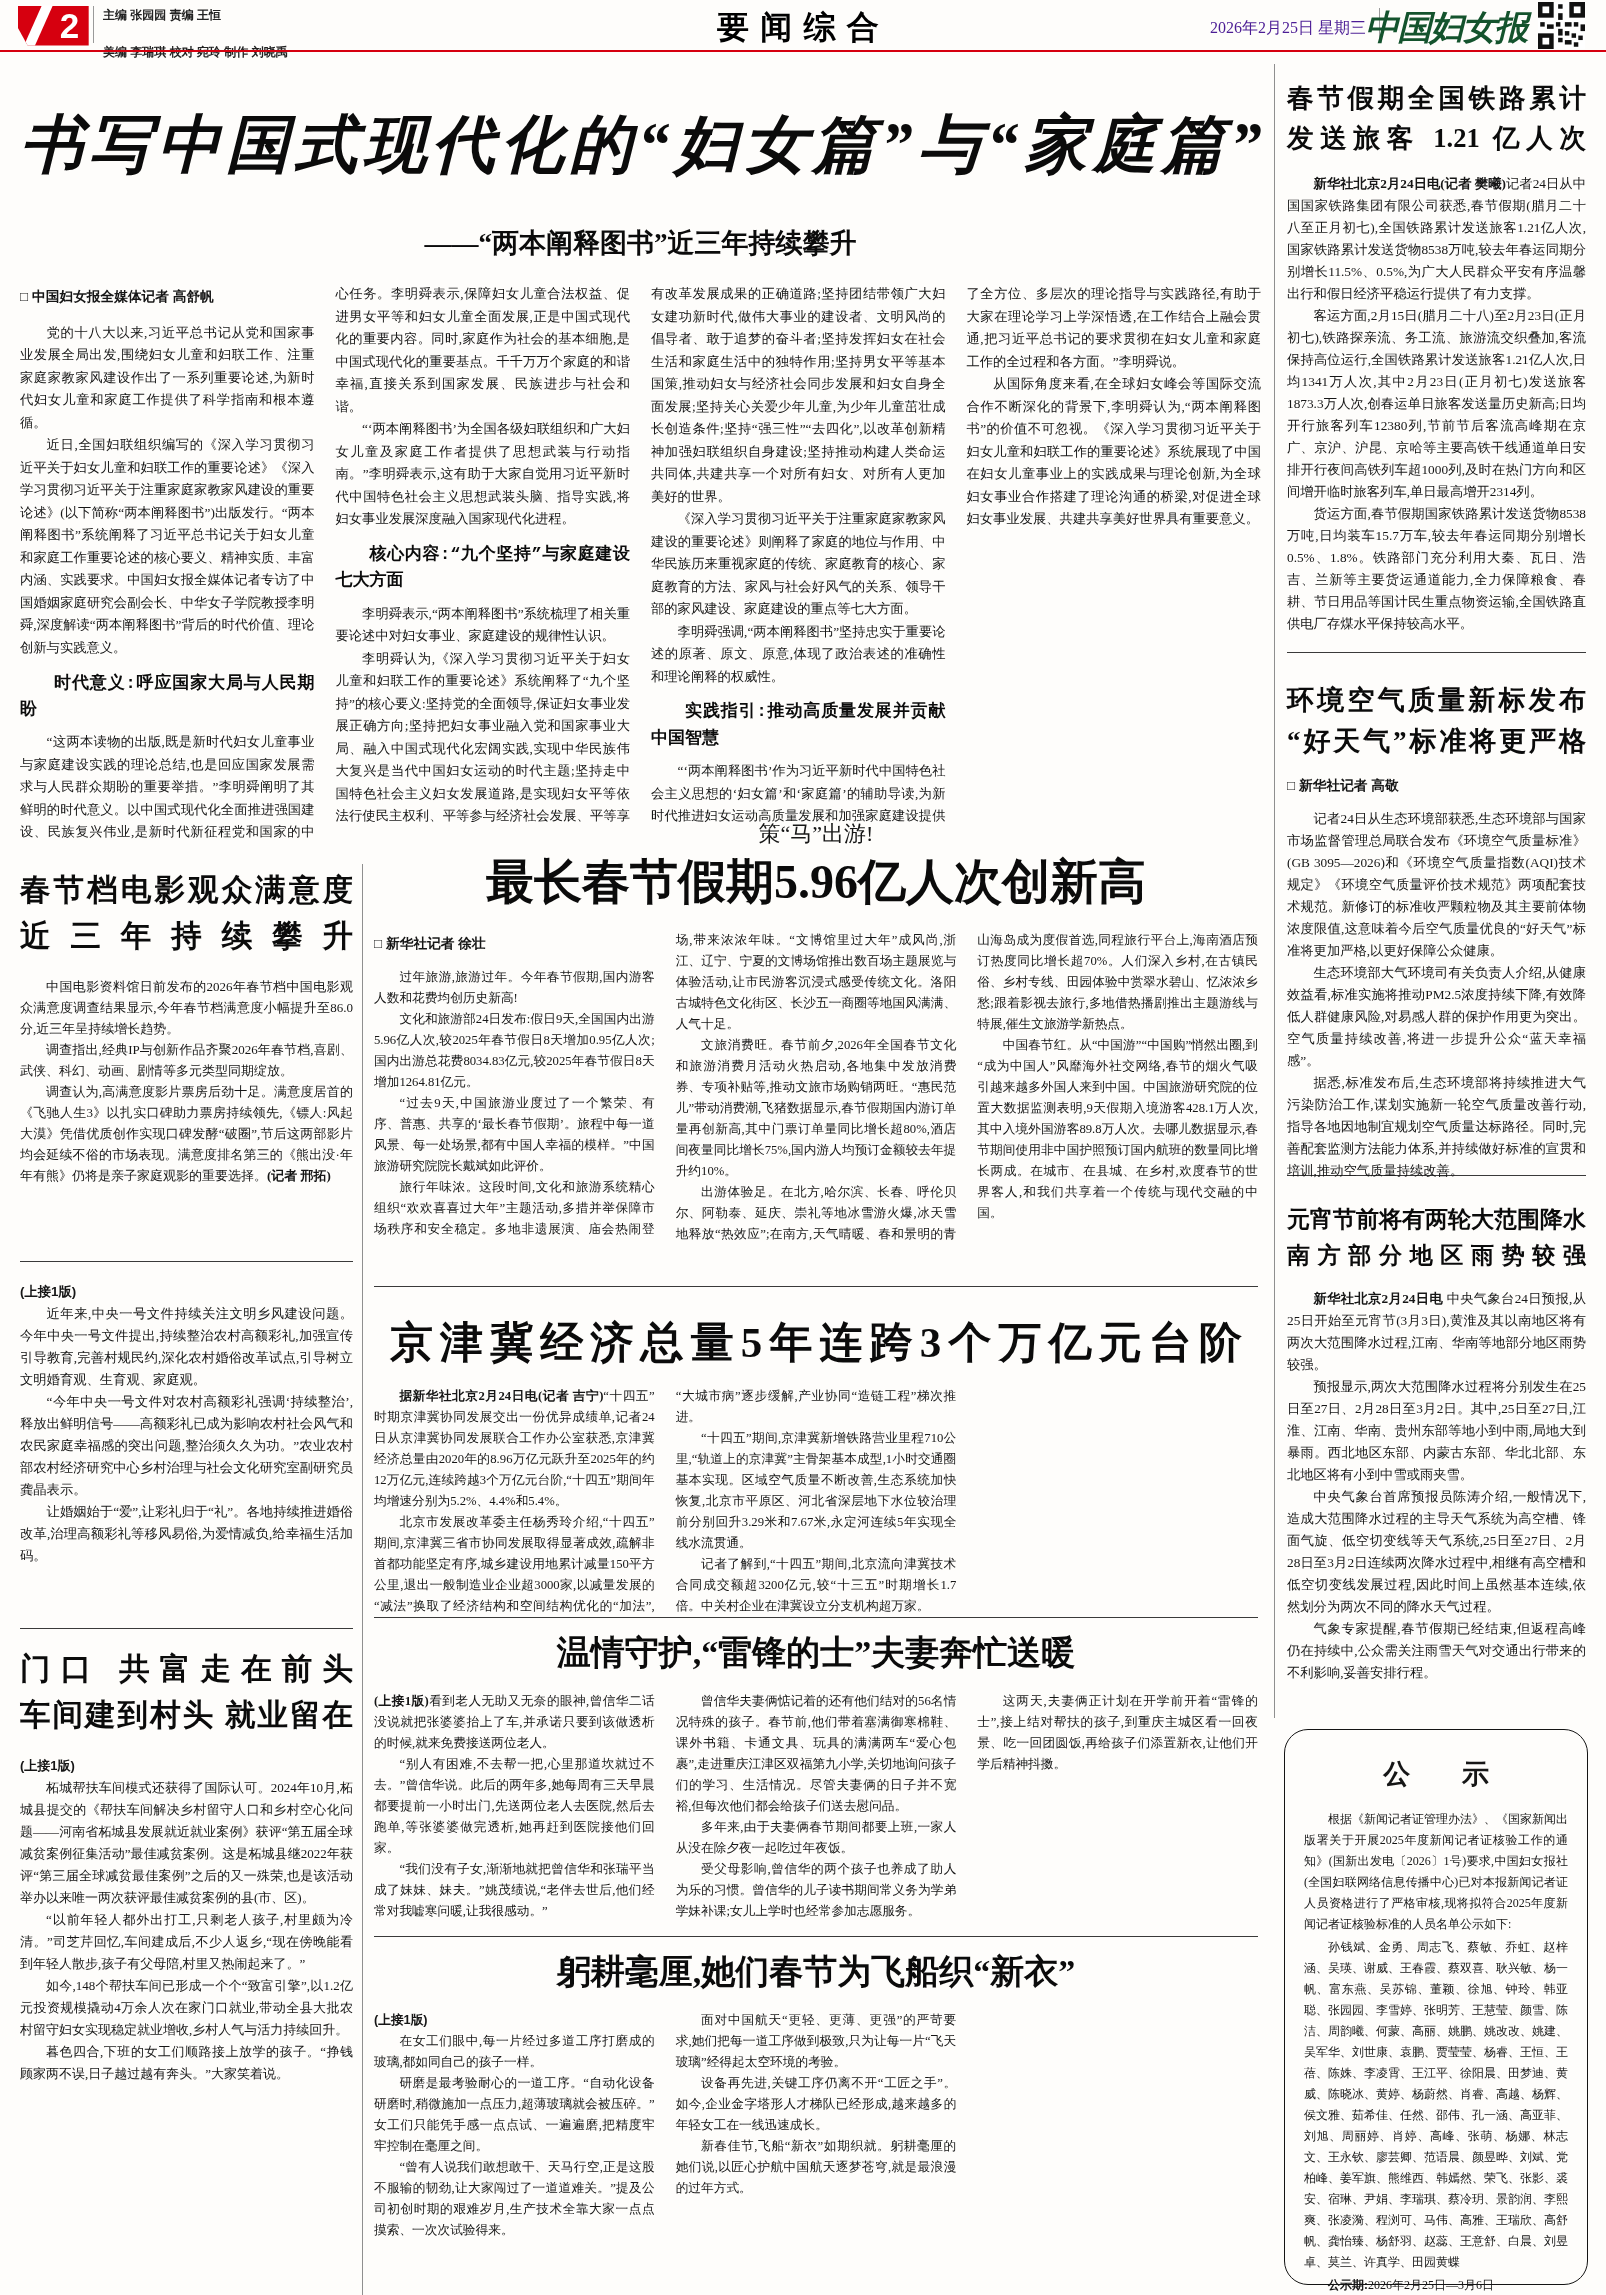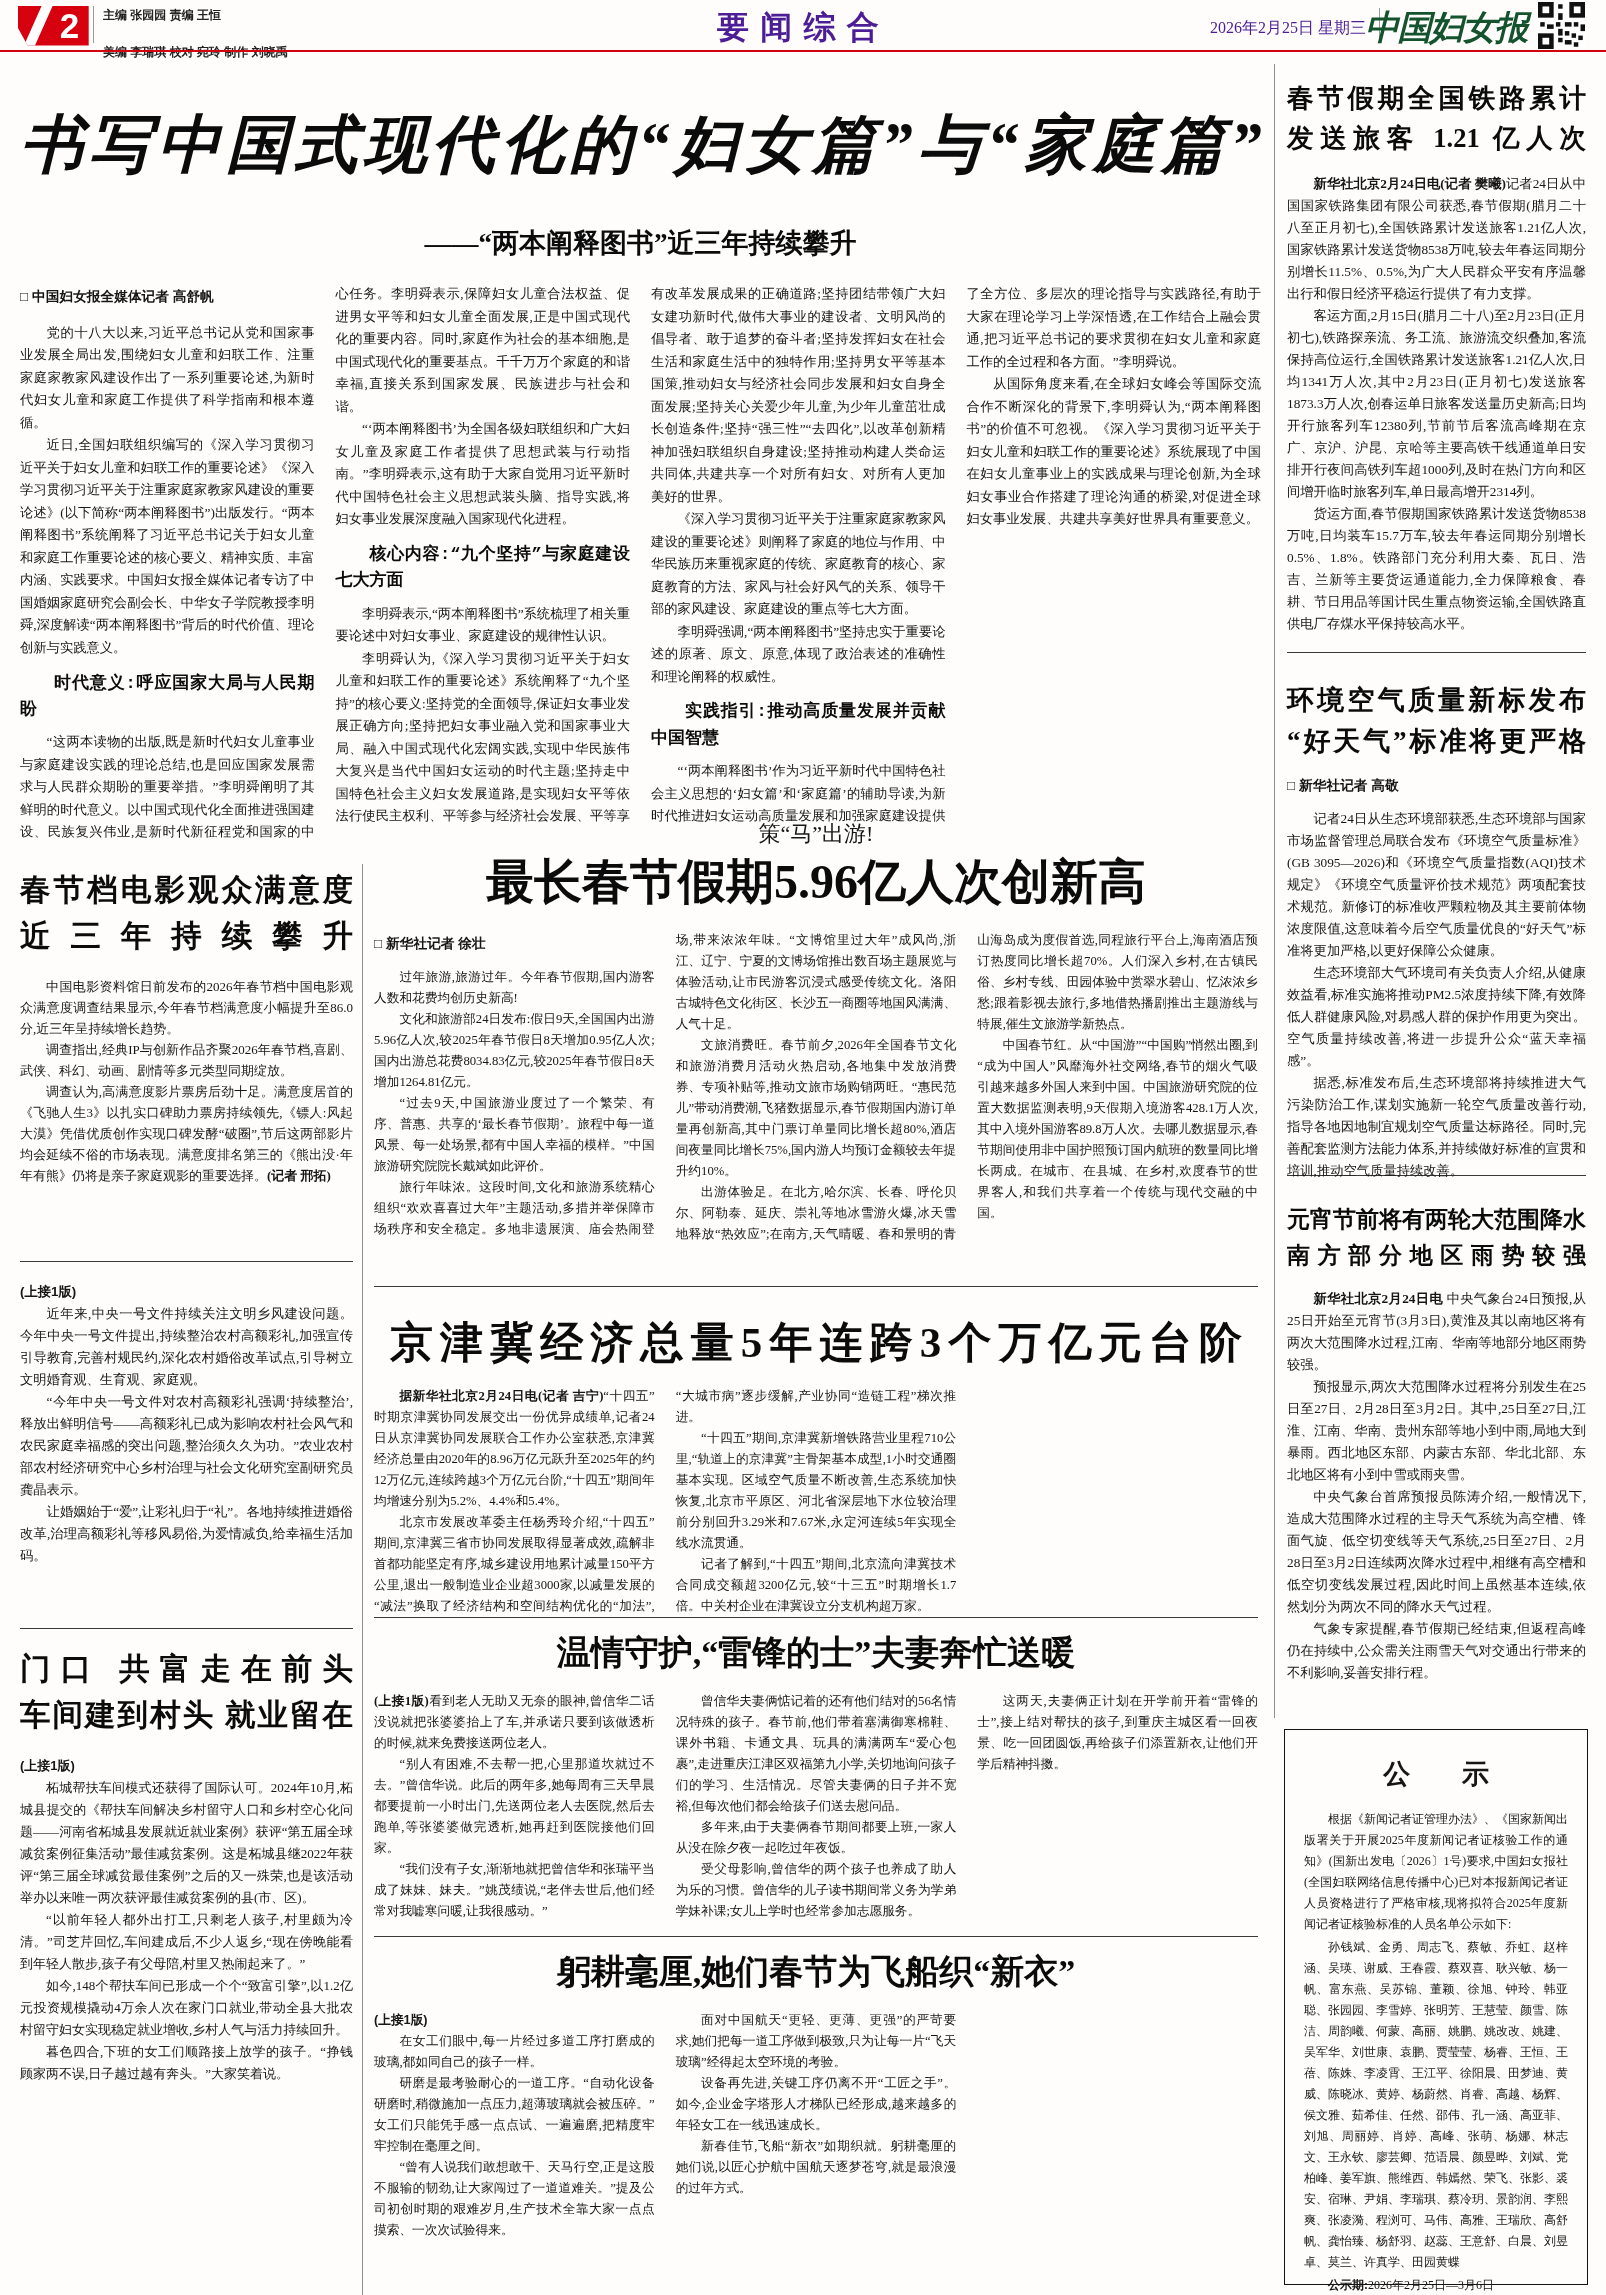--- a/index.html
+++ b/index.html
@@ -9,21 +9,21 @@
   .masthead{position:absolute;left:0;top:0;width:1607px;height:50px;}
   .red-rule{position:absolute;left:0;top:50px;width:1607px;height:2.4px;background:#d6000f;}
   .pagenum-logo{position:absolute;left:17.7px;top:5.6px;width:71px;height:40px;background:#d6000f;
       clip-path:polygon(0 0,100% 0,100% 100%,14% 100%,0 55%);}
   .pagenum-logo .slash{position:absolute;left:14.5px;top:-3.2px;width:11.2px;height:51px;background:#fff;transform:skewX(-24deg);}
   .pagenum-logo .num{position:absolute;right:9.6px;top:0px;color:#fff;font-weight:900;font-size:35px;
       font-family:"Liberation Sans",sans-serif;line-height:40px;}
   .mast-sep{position:absolute;background:#9a9a9a;width:0.8px;}
   .editors{position:absolute;left:103px;top:6.4px;font-family:"Liberation Sans",sans-serif;
       font-size:12px;line-height:18.5px;color:#222;font-weight:600;white-space:pre-line;}
-  .section-title{position:absolute;left:0;right:0;top:6.4px;text-align:center;color:#4c1d95;
+  .section-title{position:absolute;left:0;right:0;top:6.4px;text-align:center;color:#000000;
       font-size:32px;font-weight:900;letter-spacing:11.2px;font-family:"Liberation Serif",serif;}
   .h-date{position:absolute;right:241px;top:17.7px;font-size:16px;color:#4c1d95;}
   .brand{position:absolute;right:80px;top:4.8px;color:#14532d;font-size:34px;font-weight:900;
       font-style:italic;letter-spacing:-1.6px;font-family:"Liberation Serif",serif;}
   .qr{position:absolute;right:22.5px;top:2.4px;width:47px;height:47px;}
   
   .rule-h{position:absolute;height:0.8px;background:#3a3a3a;}
   .rule-v{position:absolute;width:0.8px;background:#8f8f8f;}
   
   section{position:absolute;}
@@ -164,21 +164,21 @@
     <div class="hl side-head3 spread">元宵节前将有两轮大范围降水</div>
     <div class="hl side-head3 spread">南方部分地区雨势较强</div>
     <div class="body side-body">
         <p class="para p"><b>新华社北京2月24日电 </b>中央气象台24日预报,从25日开始至元宵节(3月3日),黄淮及其以南地区将有两次大范围降水过程,江南、华南等地部分地区雨势较强。</p>
         <p class="para p">预报显示,两次大范围降水过程将分别发生在25日至27日、2月28日至3月2日。其中,25日至27日,江淮、江南、华南、贵州东部等地小到中雨,局地大到暴雨。西北地区东部、内蒙古东部、华北北部、东北地区将有小到中雪或雨夹雪。</p>
         <p class="para p">中央气象台首席预报员陈涛介绍,一般情况下,造成大范围降水过程的主导天气系统为高空槽、锋面气旋、低空切变线等天气系统,25日至27日、2月28日至3月2日连续两次降水过程中,相继有高空槽和低空切变线发展过程,因此时间上虽然基本连续,依然划分为两次不同的降水天气过程。</p>
         <p class="para p">气象专家提醒,春节假期已经结束,但返程高峰仍在持续中,公众需关注雨雪天气对交通出行带来的不利影响,妥善安排行程。</p>
       </div>
   </section>
 
-  <section class="notice" style="left:1284px;top:1729px;width:304px;height:556px;">
+  <section class="notice" style="left:1284px;top:1729px;width:304px;height:556px;border-radius:24px;">
     <div class="notice-title">公 示</div>
     <div class="body notice-body">
         <p class="para p">根据《新闻记者证管理办法》、《国家新闻出版署关于开展2025年度新闻记者证核验工作的通知》(国新出发电〔2026〕1号)要求,中国妇女报社(全国妇联网络信息传播中心)已对本报新闻记者证人员资格进行了严格审核,现将拟符合2025年度新闻记者证核验标准的人员名单公示如下:</p>
         <p class="para p">孙钱斌、金勇、周志飞、蔡敏、乔虹、赵梓涵、吴瑛、谢威、王春霞、蔡双喜、耿兴敏、杨一帆、富东燕、吴苏锦、董颖、徐旭、钟玲、韩亚聪、张园园、李雪婷、张明芳、王慧莹、颜雪、陈洁、周韵曦、何蒙、高丽、姚鹏、姚改改、姚建、吴军华、刘世康、袁鹏、贾莹莹、杨睿、王恒、王蓓、陈姝、李凌霄、王江平、徐阳晨、田梦迪、黄威、陈晓冰、黄婷、杨蔚然、肖睿、高越、杨辉、侯文雅、茹希佳、任然、邵伟、孔一涵、高亚菲、刘旭、周丽婷、肖婷、高峰、张萌、杨娜、林志文、王永钦、廖芸卿、范语晨、颜昱晔、刘斌、党柏峰、姜军旗、熊维西、韩嫣然、荣飞、张影、裘安、宿琳、尹娟、李瑞琪、蔡冷玥、景韵润、李熙爽、张凌漪、程浏可、马伟、高雅、王瑞欣、高舒帆、龚怡臻、杨舒羽、赵蕊、王意舒、白晨、刘昱卓、莫兰、许真学、田园黄蝶</p>
         <p class="para p"><b>公示期:</b>2026年2月25日—3月6日</p>
       </div>
   </section>
 
   <section style="left:20px;top:868px;width:333px;">
     <div class="hl movie-head spread">春节档电影观众满意度</div>

